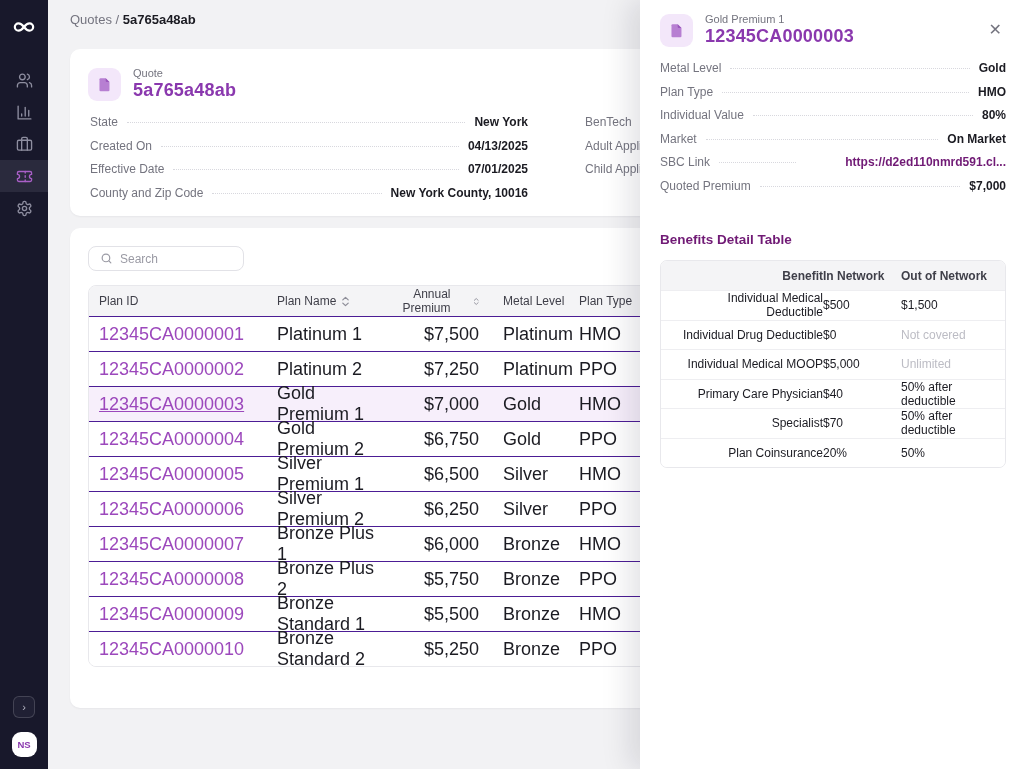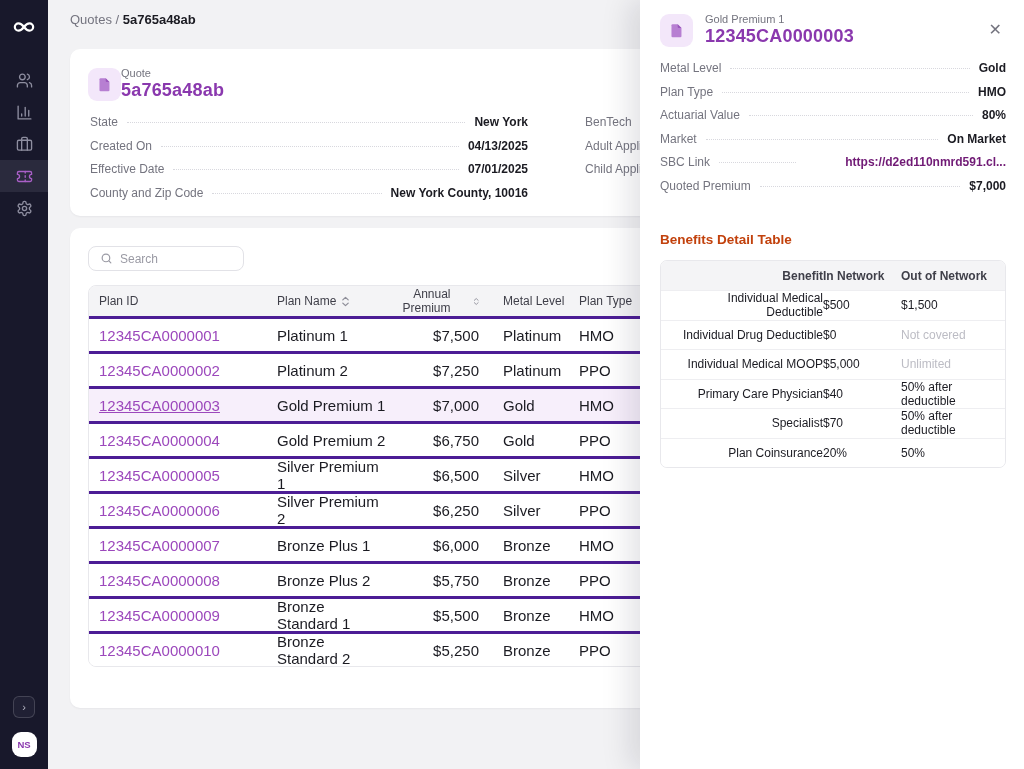--- a/index.html
+++ b/index.html
@@ -21,59 +21,59 @@
 
   
   .breadcrumb { position:absolute; left:70px; top:12px; font-size:13px; color:#74747f; }
   .breadcrumb b { color:#1b1b22; font-weight:bold; }
 
   
   .card { position:absolute; background:#fff; border-radius:10px; box-shadow:0 1px 2px rgba(20,20,40,.05); }
   .quote-card { left:70px; top:49px; width:922px; height:167px; padding:18px; }
   .table-card { left:70px; top:228px; width:922px; height:480px; padding:18px; }
 
-  .card-head { display:flex; align-items:center; }
+  .card-head { display:flex; align-items:center; gap:12px; }
   .icon-box { width:33px; height:33px; border-radius:9px; background:#f3e7fa; display:flex; align-items:center; justify-content:center; }
   .head-label { font-size:11px; color:#74747f; margin-bottom:1px; }
   .head-title { font-size:18px; font-weight:bold; color:#8a38ae; letter-spacing:.2px; }
 
   .details-grid { display:flex; margin-top:14px; }
   .details-col { display:flex; flex-direction:column; }
   .details-col.left  { width:438px; margin-left:2px; }
   .details-col.right { flex:1; margin-left:57px; }
   .detail-row { display:flex; align-items:baseline; height:23.5px; font-size:12px; }
   .detail-row .lbl { color:#74747f; white-space:nowrap; }
   .detail-row .dots { flex:1; border-bottom:1.5px dotted #d8d8de; margin:0 9px; transform:translateY(-3px); }
   .detail-row .val { font-weight:bold; color:#1b1b22; white-space:nowrap; }
 
   
   .search-box { display:flex; align-items:center; gap:7px; width:156px; height:25px; border:1px solid #e2e2e7; border-radius:8px; padding:0 11px; background:#fff; }
   .search-box input { border:none; outline:none; flex:1; font-size:12px; font-family:inherit; color:#1b1b22; background:transparent; width:100px; }
   .search-box input::placeholder { color:#9a9aa4; }
 
   
   .plans-table { margin-top:14px; width:888px; border:1px solid #e8e8ec; border-radius:8px; overflow:hidden; }
-  .p-row { display:flex; align-items:center; height:35px; padding-left:10px; font-size:15px; background:#fff; border-top:3px solid #4c1d95; }
+  .p-row { display:flex; align-items:center; height:35px; padding-left:10px; font-size:18px; background:#fff; border-top:1px solid #4c1d95; }
   .p-row.header { height:30px; background:#f4f4f6; border-top:none; color:#3f3f49; font-weight:normal; font-size:12px; }
   .p-row.selected { background:#f7effb; }
   .c-id { width:178px; }
   .c-name { width:110px; display:flex; align-items:center; gap:5px; }
   .c-prem { width:92px; text-align:right; display:flex; justify-content:flex-end; align-items:center; gap:22px; }
   .c-metal { width:76px; margin-left:24px; }
   .c-type { flex:1; }
   .plan-link { color:#9c48bc; text-decoration:none; cursor:pointer; }
   .p-row.selected .plan-link { text-decoration:underline; }
 
   
   .drawer { position:absolute; left:640px; top:0; width:384px; height:769px; background:#fff; box-shadow:-10px 0 28px rgba(20,20,40,.12); z-index:10; }
   .drawer-head { display:flex; align-items:center; gap:12px; padding:13px 18px 0 20px; }
   .drawer-close { margin-left:auto; color:#74747f; font-size:16px; cursor:pointer; padding:4px; line-height:1; }
   .drawer-details { display:flex; flex-direction:column; margin:14px 18px 0 20px; }
   .drawer .detail-row .val.link { color:#701a75;margin-left:40px; }
-  .benefits-heading { margin:30px 0 0 20px; font-size:13.5px; font-weight:bold; color:#c2410c; }
+  .benefits-heading { margin:30px 0 0 20px; font-size:13.5px; font-weight:bold; color:#701a75; }
   .benefits-table { margin:13px 18px 0 20px; border:1px solid #e8e8ec; border-radius:7px; overflow:hidden; }
   .b-row { display:flex; align-items:center; height:29.5px; padding-left:13px; font-size:12px; background:#fff; border-top:1px solid #eeeef1; }
   .b-row.header { height:29px; background:#f4f4f6; border-top:none; font-weight:bold; color:#3f3f49; }
   .b-c1 { width:149px;text-align:right; }
   .b-c2 { width:78px; }
   .b-c3 { flex:1; }
   .muted { color:#bcbcc4; }
 </style>
 </head>
 <body>
@@ -307,21 +307,21 @@
           <span class="lbl">Metal Level</span>
           <span class="dots"></span>
           <span class="val">Gold</span>
         </div>
         <div class="detail-row">
           <span class="lbl">Plan Type</span>
           <span class="dots"></span>
           <span class="val">HMO</span>
         </div>
         <div class="detail-row">
-          <span class="lbl">Actuarial Value</span>
+          <span class="lbl">Individual Value</span>
           <span class="dots"></span>
           <span class="val">80%</span>
         </div>
         <div class="detail-row">
           <span class="lbl">Market</span>
           <span class="dots"></span>
           <span class="val">On Market</span>
         </div>
         <div class="detail-row">
           <span class="lbl">SBC Link</span>

